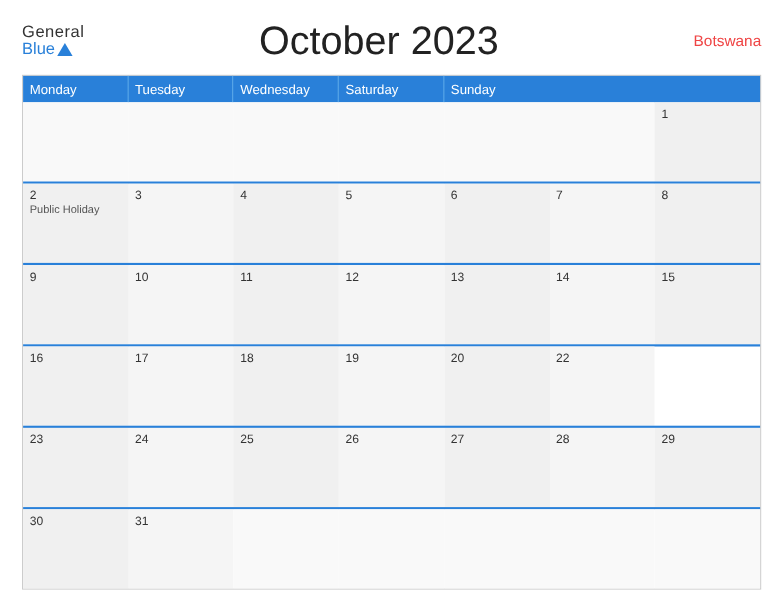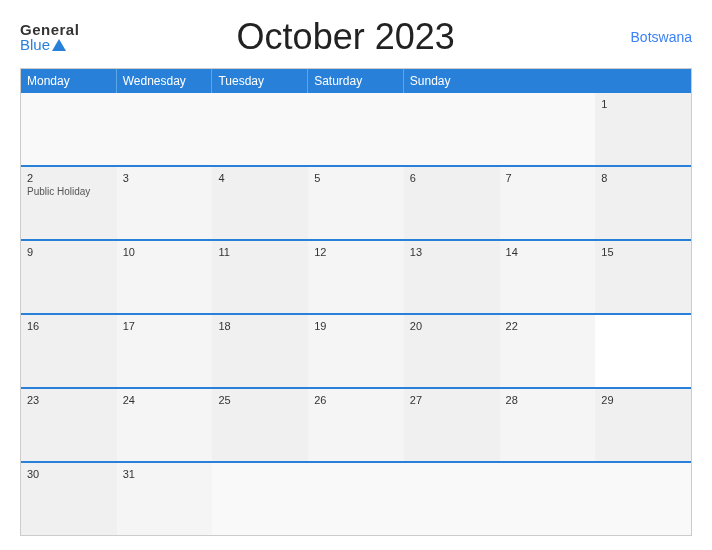--- a/index.html
+++ b/index.html
@@ -20,21 +20,21 @@
       justify-content: space-between;
       margin-bottom: 10px;
     }
     .logo {
       display: flex;
       flex-direction: column;
       line-height: 1;
     }
     .logo-general {
       font-size: 15px;
-      font-weight: bold;
+      font-weight: normal;
       color: #333;
       letter-spacing: 0.5px;
     }
     .logo-blue {
       font-size: 15px;
       font-weight: normal;
       color: #2980d9;
       display: flex;
       align-items: center;
     }
@@ -47,21 +47,21 @@
       display: inline-block;
       margin-left: 2px;
     }
     .calendar-title {
       font-size: 36px;
       font-weight: normal;
       color: #222;
     }
     .country-label {
       font-size: 14px;
-      color: #3b82f6;
+      color: #ef4444;
       text-align: right;
       min-width: 80px;
     }
 
     
     .calendar {
       flex: 1;
       display: flex;
       flex-direction: column;
       border: 1px solid #ccc;
@@ -138,22 +138,22 @@
       <span class="logo-triangle"></span>
     </span>
   </div>
   <h1 class="calendar-title">October 2023</h1>
   <div class="country-label">Botswana</div>
 </div>
 
 <div class="calendar">
   <div class="day-headers" id="day-headers">
       <div class="day-header">Monday</div>
+      <div class="day-header">Tuesday</div>
       <div class="day-header">Wednesday</div>
-      <div class="day-header">Tuesday</div>
       <div class="day-header">Saturday</div>
       <div class="day-header">Sunday</div>
     </div>
   <div class="weeks" id="weeks-container">
       <div class="week-row">
         <div class="day-cell empty"></div>
         <div class="day-cell empty"></div>
         <div class="day-cell empty"></div>
         <div class="day-cell empty"></div>
         <div class="day-cell empty"></div>

